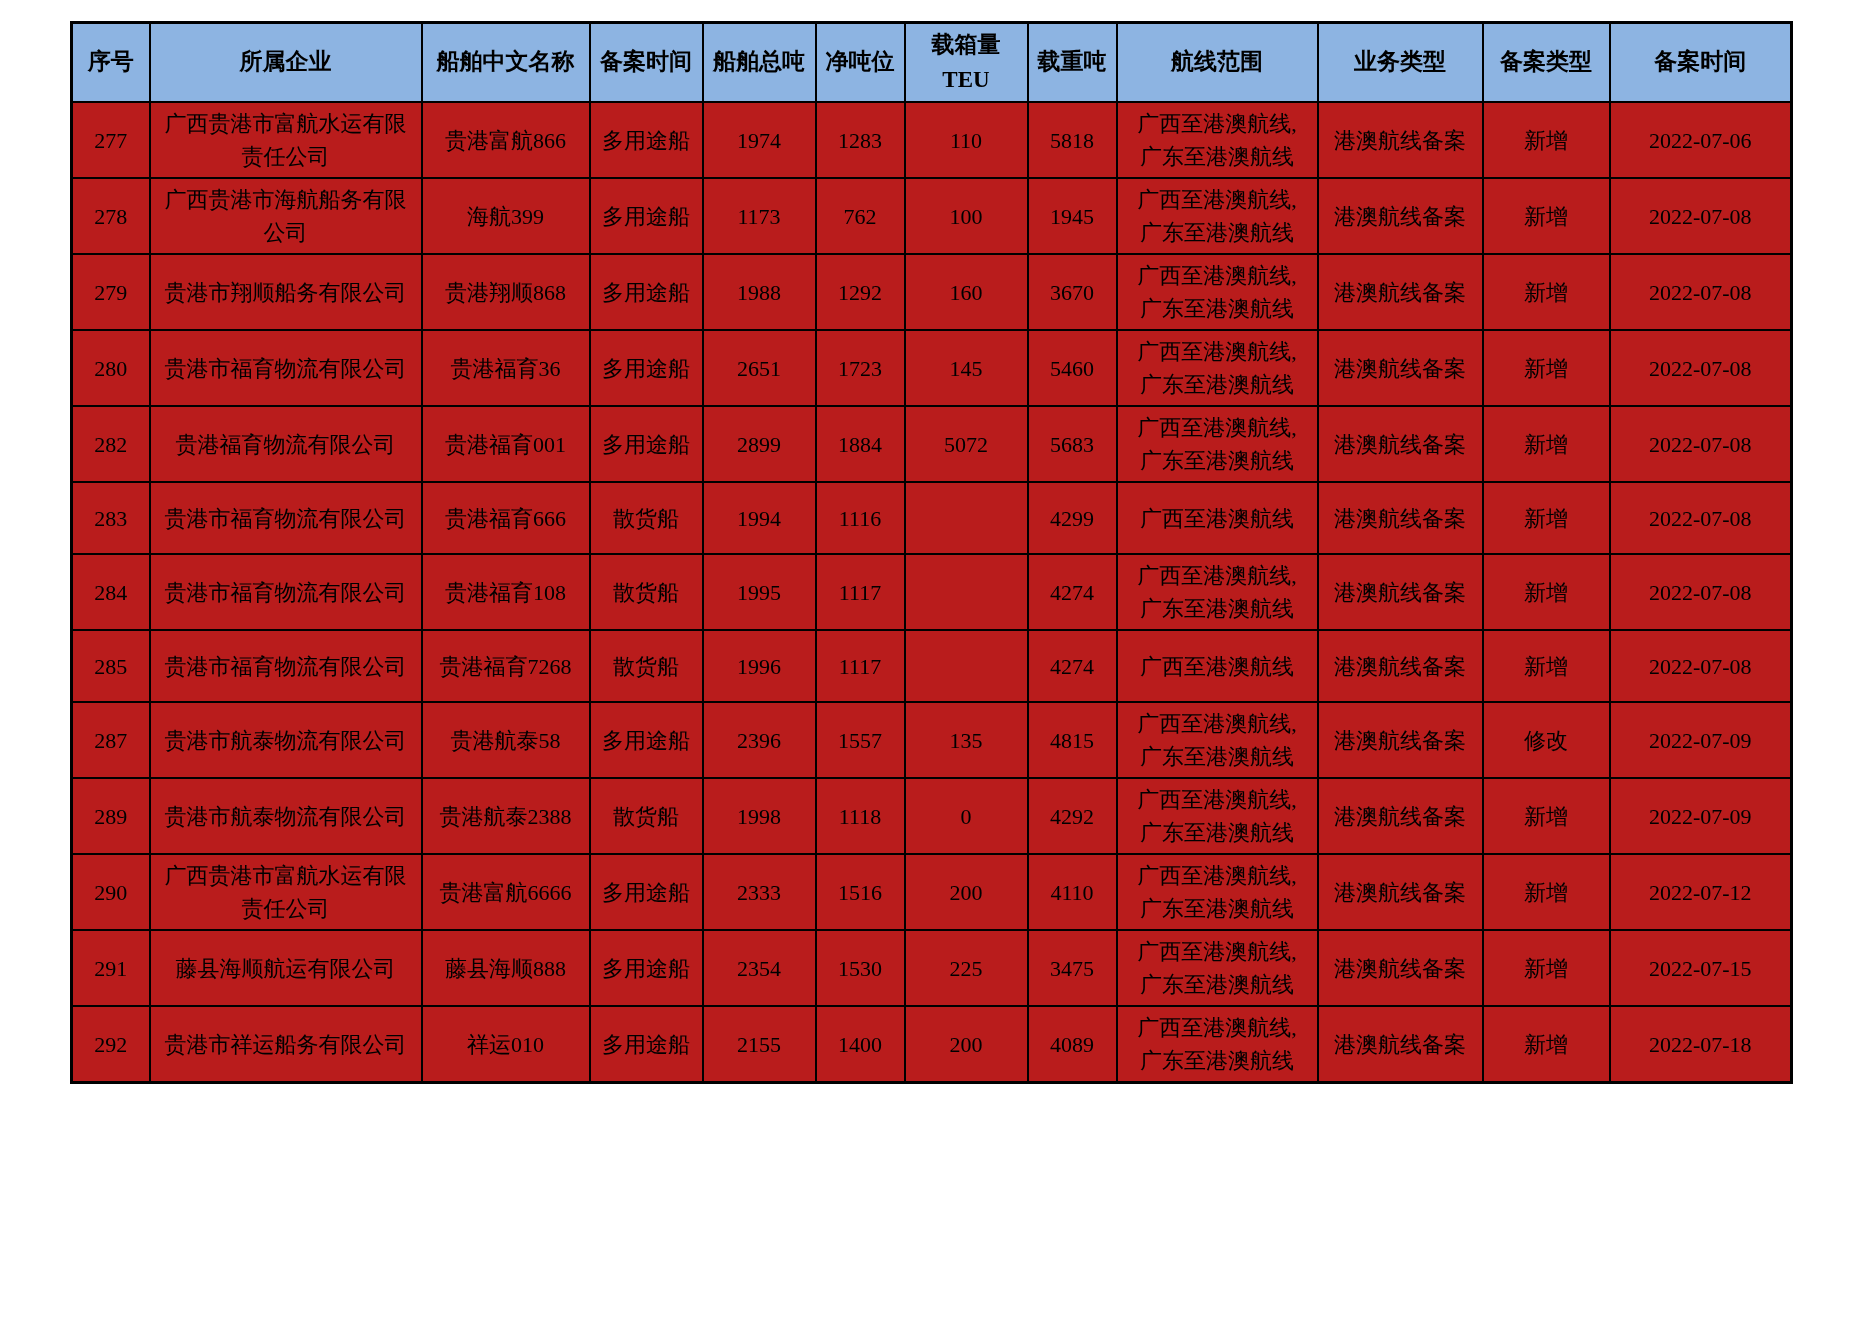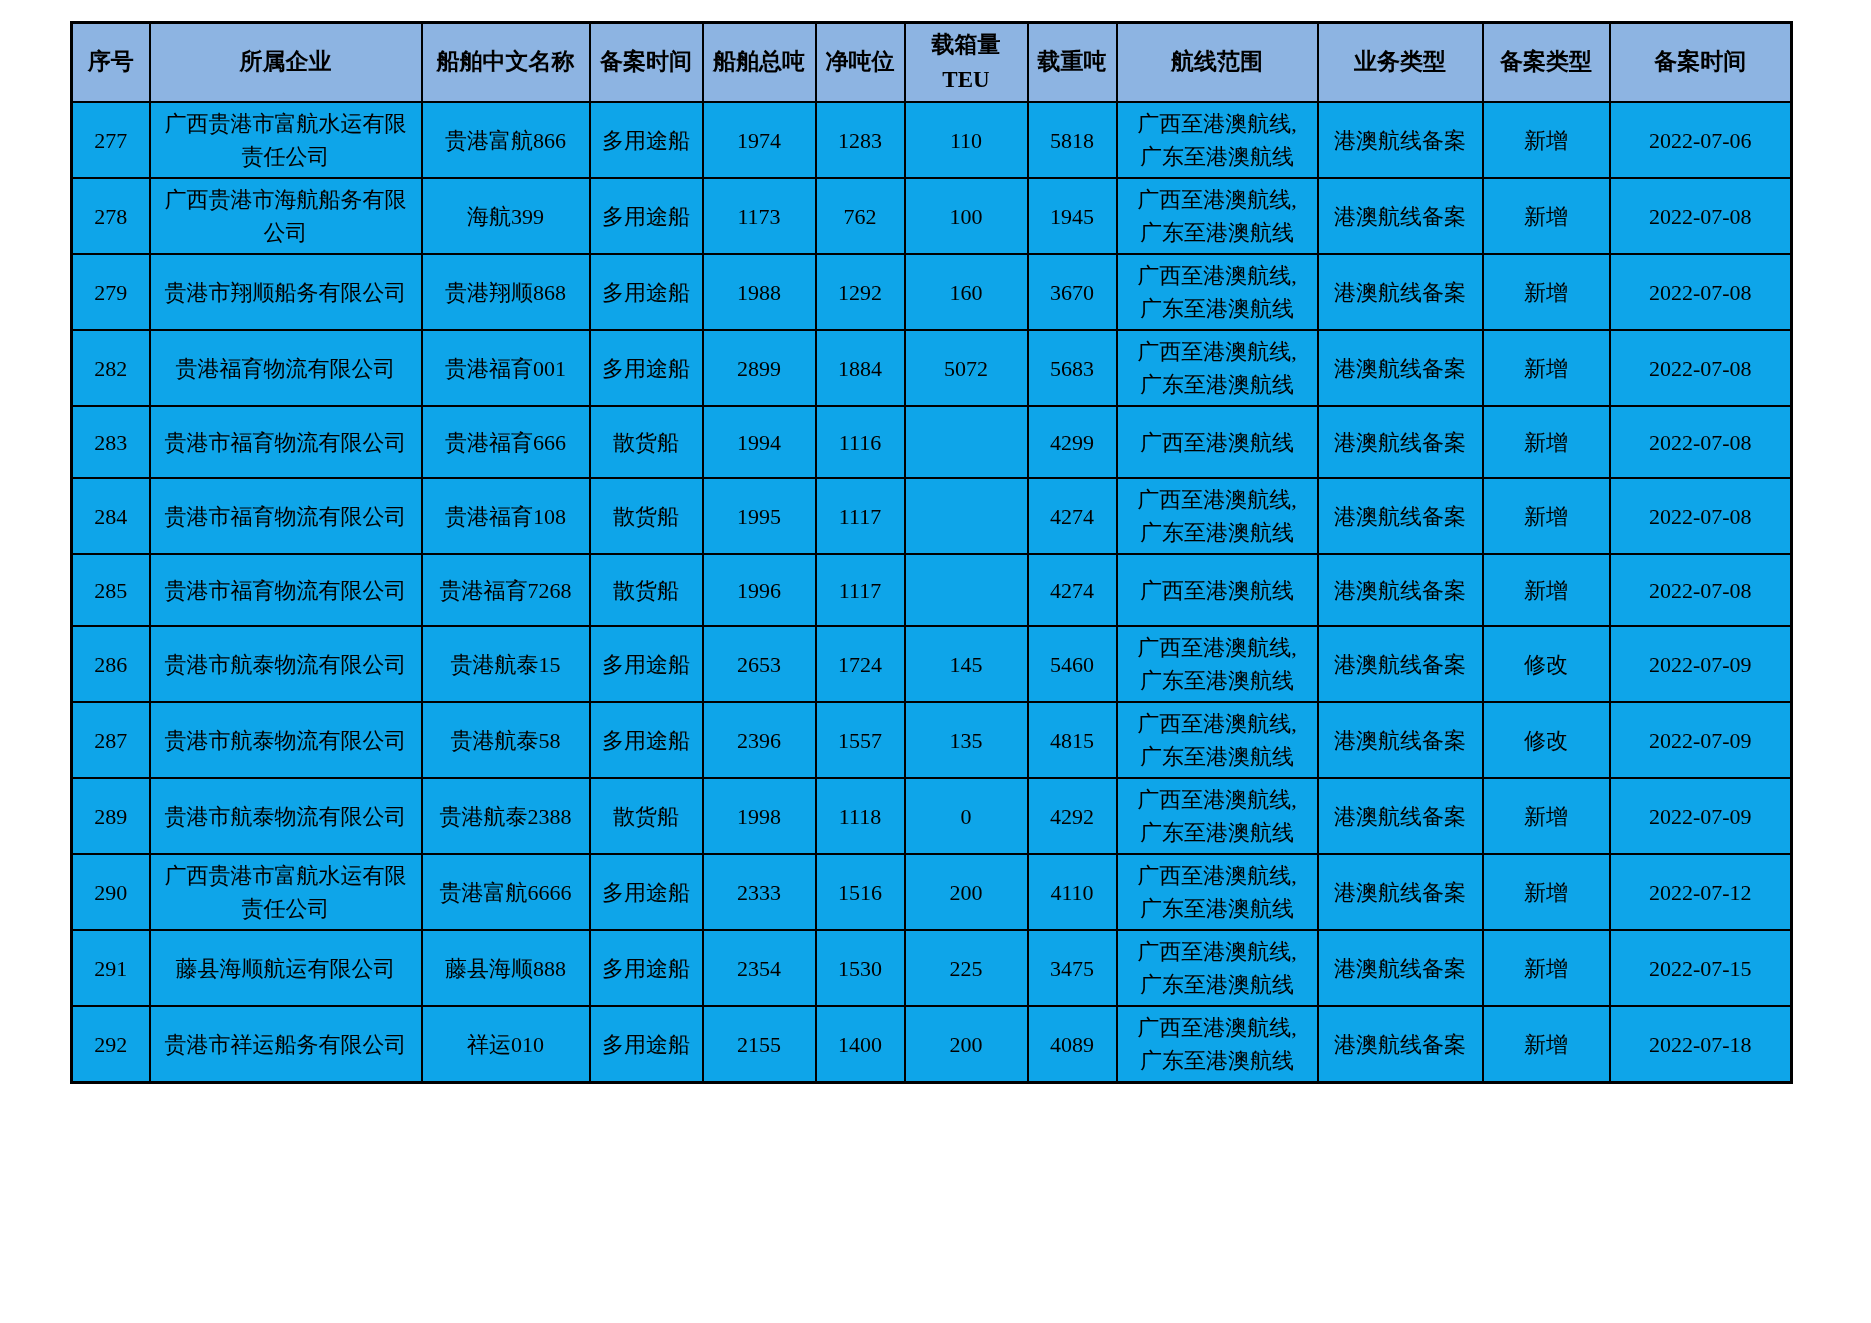--- a/index.html
+++ b/index.html
@@ -34,21 +34,21 @@
     line-height: 1.5;
   }
   table.ship-table thead th {
     background: var(--header-bg, #8db4e2);
     font-weight: bold;
     font-size: 23px;
     height: 64px;
   }
   table.ship-table tbody tr {
     height: 72px;
-    background: #0ea5e9;
+    background: #b91c1c;
   }
   td.c-company { padding: 2px 14px; }
   td.c-route   { white-space: pre-line; padding: 2px 4px; }
   td.c-seq, td.c-gross_tonnage, td.c-net_tonnage,
   td.c-teu, td.c-deadweight, td.c-filing_date {
     font-variant-numeric: lining-nums;
   }
   col.c-seq            { width: 78px;  }
   col.c-company        { width: 272px; }
   col.c-ship_name      { width: 168px; }
@@ -137,20 +137,35 @@
           <td class="c-net_tonnage">1292</td>
           <td class="c-teu">160</td>
           <td class="c-deadweight">3670</td>
           <td class="c-route">广西至港澳航线,
 广东至港澳航线</td>
           <td class="c-business_type">港澳航线备案</td>
           <td class="c-filing_type">新增</td>
           <td class="c-filing_date">2022-07-08</td>
         </tr>
         <tr>
+          <td class="c-seq">280</td>
+          <td class="c-company">贵港市福育物流有限公司</td>
+          <td class="c-ship_name">贵港福育36</td>
+          <td class="c-ship_type">多用途船</td>
+          <td class="c-gross_tonnage">2651</td>
+          <td class="c-net_tonnage">1723</td>
+          <td class="c-teu">145</td>
+          <td class="c-deadweight">5460</td>
+          <td class="c-route">广西至港澳航线,
+广东至港澳航线</td>
+          <td class="c-business_type">港澳航线备案</td>
+          <td class="c-filing_type">新增</td>
+          <td class="c-filing_date">2022-07-08</td>
+        </tr>
+        <tr>
           <td class="c-seq">282</td>
           <td class="c-company">贵港福育物流有限公司</td>
           <td class="c-ship_name">贵港福育001</td>
           <td class="c-ship_type">多用途船</td>
           <td class="c-gross_tonnage">2899</td>
           <td class="c-net_tonnage">1884</td>
           <td class="c-teu">5072</td>
           <td class="c-deadweight">5683</td>
           <td class="c-route">广西至港澳航线,
 广东至港澳航线</td>
@@ -195,35 +210,20 @@
           <td class="c-gross_tonnage">1996</td>
           <td class="c-net_tonnage">1117</td>
           <td class="c-teu"></td>
           <td class="c-deadweight">4274</td>
           <td class="c-route">广西至港澳航线</td>
           <td class="c-business_type">港澳航线备案</td>
           <td class="c-filing_type">新增</td>
           <td class="c-filing_date">2022-07-08</td>
         </tr>
         <tr>
-          <td class="c-seq">286</td>
-          <td class="c-company">贵港市航泰物流有限公司</td>
-          <td class="c-ship_name">贵港航泰15</td>
-          <td class="c-ship_type">多用途船</td>
-          <td class="c-gross_tonnage">2653</td>
-          <td class="c-net_tonnage">1724</td>
-          <td class="c-teu">145</td>
-          <td class="c-deadweight">5460</td>
-          <td class="c-route">广西至港澳航线,
-广东至港澳航线</td>
-          <td class="c-business_type">港澳航线备案</td>
-          <td class="c-filing_type">修改</td>
-          <td class="c-filing_date">2022-07-09</td>
-        </tr>
-        <tr>
           <td class="c-seq">287</td>
           <td class="c-company">贵港市航泰物流有限公司</td>
           <td class="c-ship_name">贵港航泰58</td>
           <td class="c-ship_type">多用途船</td>
           <td class="c-gross_tonnage">2396</td>
           <td class="c-net_tonnage">1557</td>
           <td class="c-teu">135</td>
           <td class="c-deadweight">4815</td>
           <td class="c-route">广西至港澳航线,
 广东至港澳航线</td>

